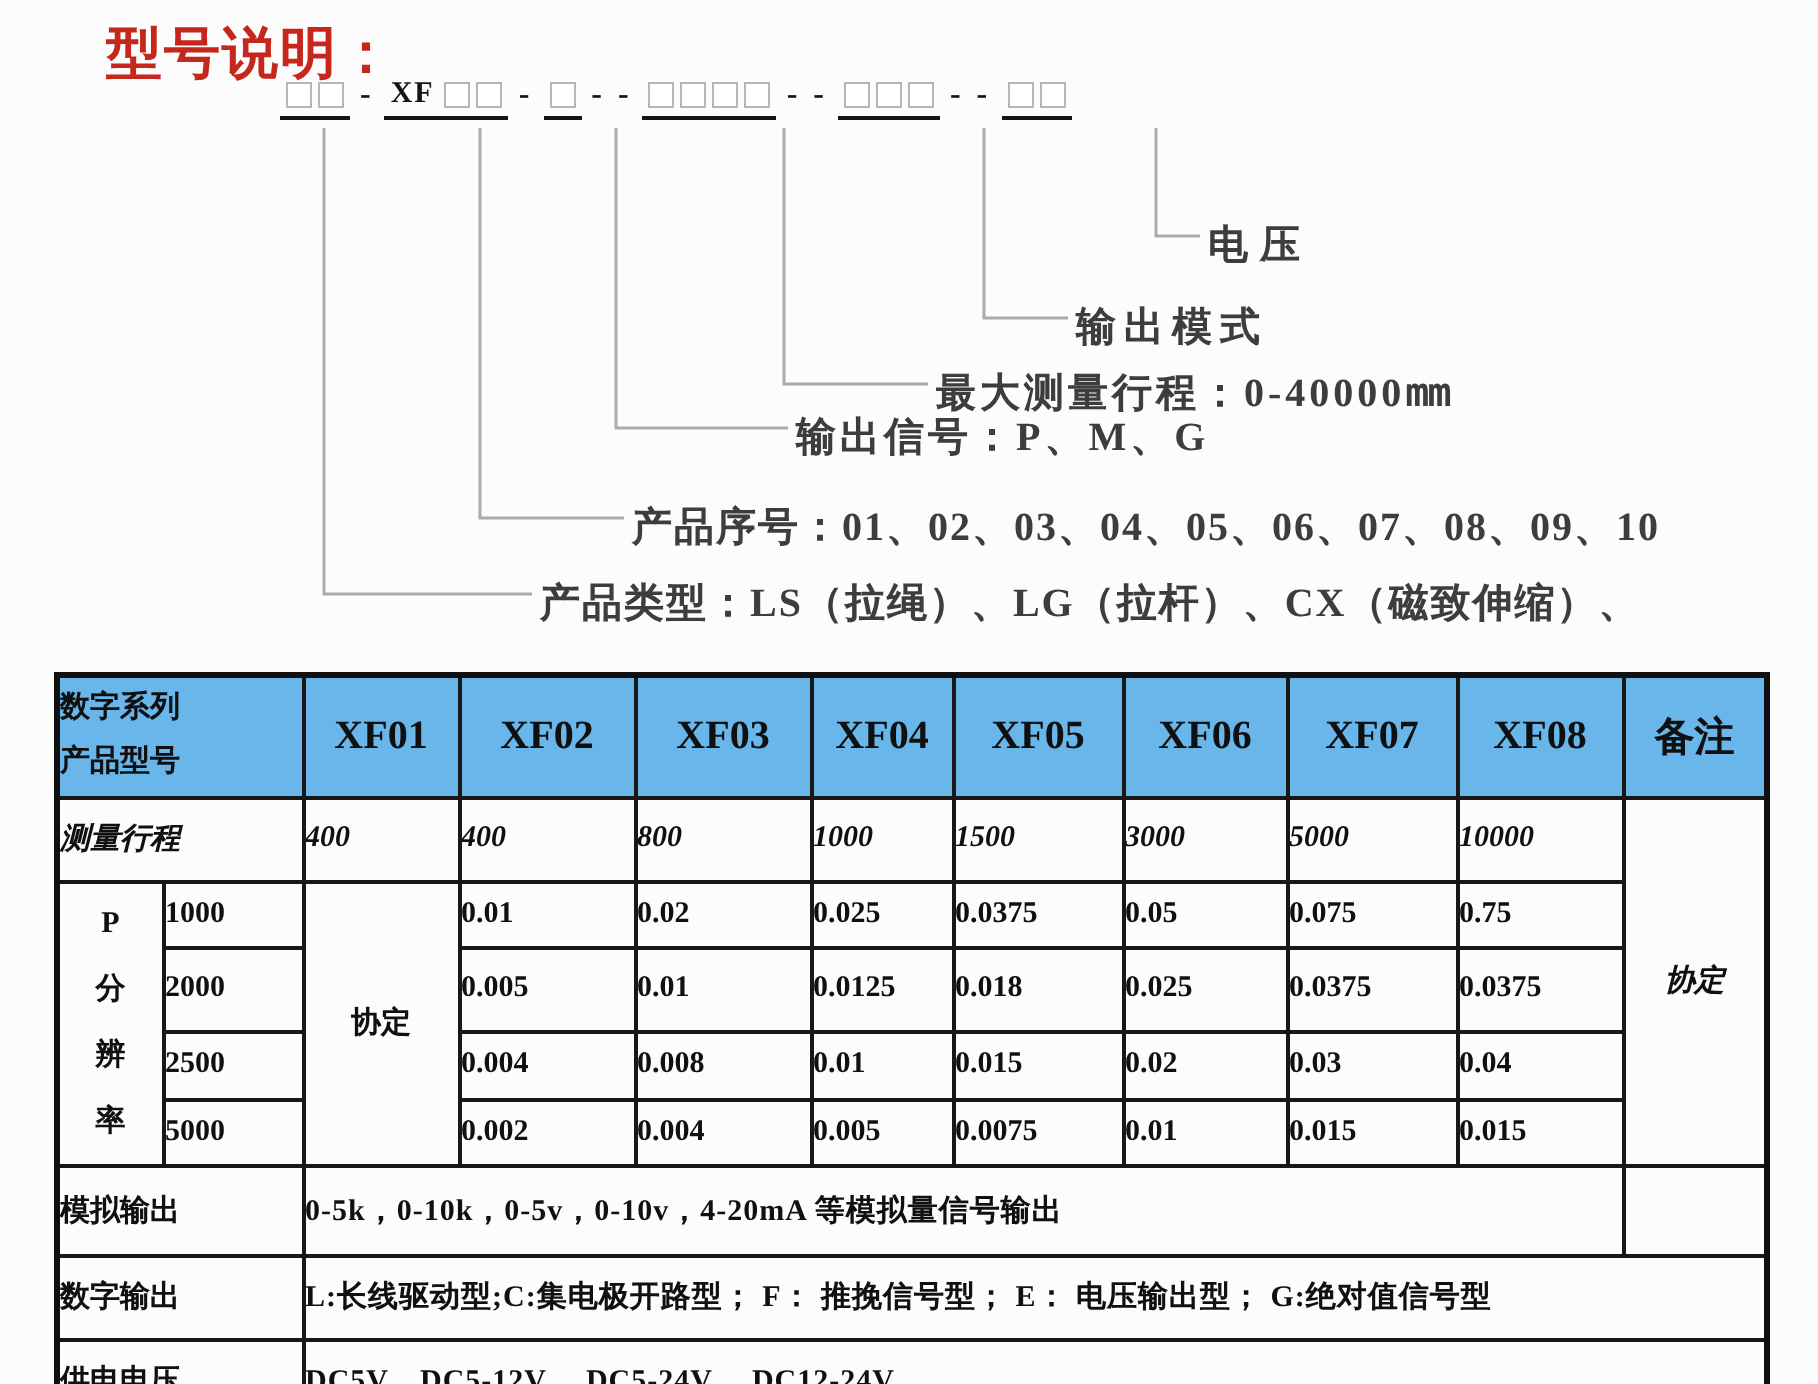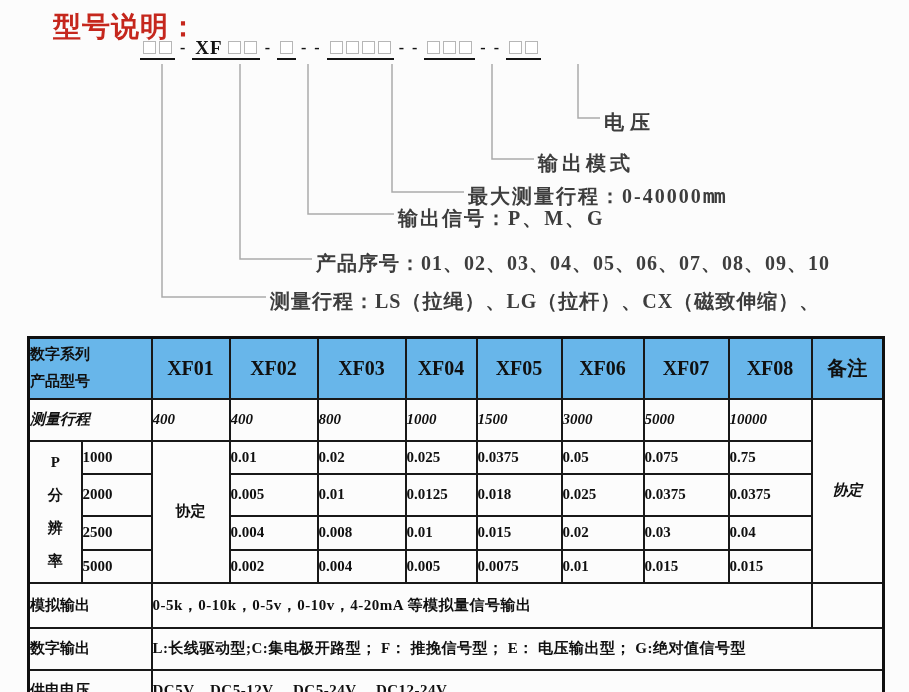--- a/index.html
+++ b/index.html
@@ -17,21 +17,21 @@
   .model-line{
     position:absolute;left:140px;top:41px;
     display:flex;align-items:flex-start;
   }
   .mgroup{
     display:flex;align-items:flex-end;gap:3px;
     padding:0 3px 4px 3px;border-bottom:2px solid #141414;
   }
   .mbox{width:13px;height:13px;border:1px solid #b6b6b6;background:#fff;box-sizing:border-box;}
   .xf{
-    font-weight:bold;font-size:19px;line-height:13px;letter-spacing:1px;
+    font-weight:bold;font-size:15px;line-height:13px;letter-spacing:1px;
     color:#141414;margin-right:2px;font-family:"Liberation Serif",serif;
   }
   .msep{
     font-weight:bold;font-size:16px;line-height:14px;margin:0 5px;color:#141414;
     letter-spacing:2px;white-space:pre;
   }
   
   .connectors{position:absolute;left:0;top:0;pointer-events:none;}
   
   .dlabel{
@@ -108,21 +108,21 @@
     <polyline points="308,64 308,214 394,214" fill="none" stroke="#ababab" stroke-width="1.5"></polyline>
     <polyline points="240,64 240,259 312,259" fill="none" stroke="#ababab" stroke-width="1.5"></polyline>
     <polyline points="162,64 162,297 266,297" fill="none" stroke="#ababab" stroke-width="1.5"></polyline>
   </svg>
 
   <div class="dlabel ls-wide" style="left:604px;top:109px;">电压</div>
   <div class="dlabel ls-mid" style="left:538px;top:150px;">输出模式</div>
   <div class="dlabel" style="left:468px;top:183px;"><span>最大测量行程：0-40000</span><span class="mm-unit">mm</span></div>
   <div class="dlabel" style="left:398px;top:205px;">输出信号：P、M、G</div>
   <div class="dlabel ls-sm" style="left:316px;top:250px;">产品序号：01、02、03、04、05、06、07、08、09、10</div>
-  <div class="dlabel ls-sm" style="left:270px;top:288px;">测量行程：LS（拉绳）、LG（拉杆）、CX（磁致伸缩）、</div>
+  <div class="dlabel ls-sm" style="left:270px;top:288px;">产品类型：LS（拉绳）、LG（拉杆）、CX（磁致伸缩）、</div>
 
   <table class="spec">
     <colgroup>
       <col style="width:53px">
         <col style="width:70px">
       <col style="width:78px">
         <col style="width:88px">
         <col style="width:88px">
         <col style="width:71px">
       <col style="width:85px">

